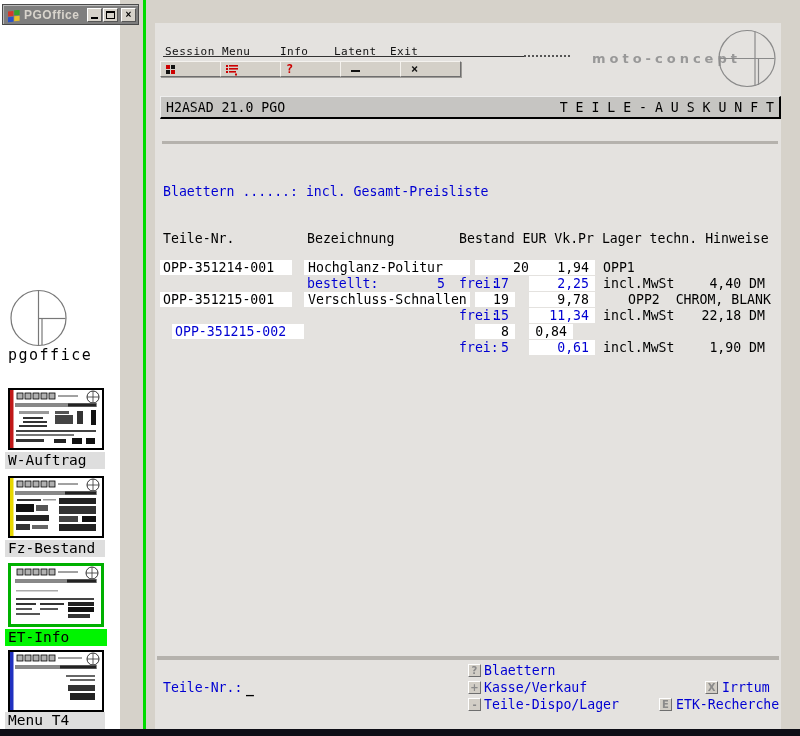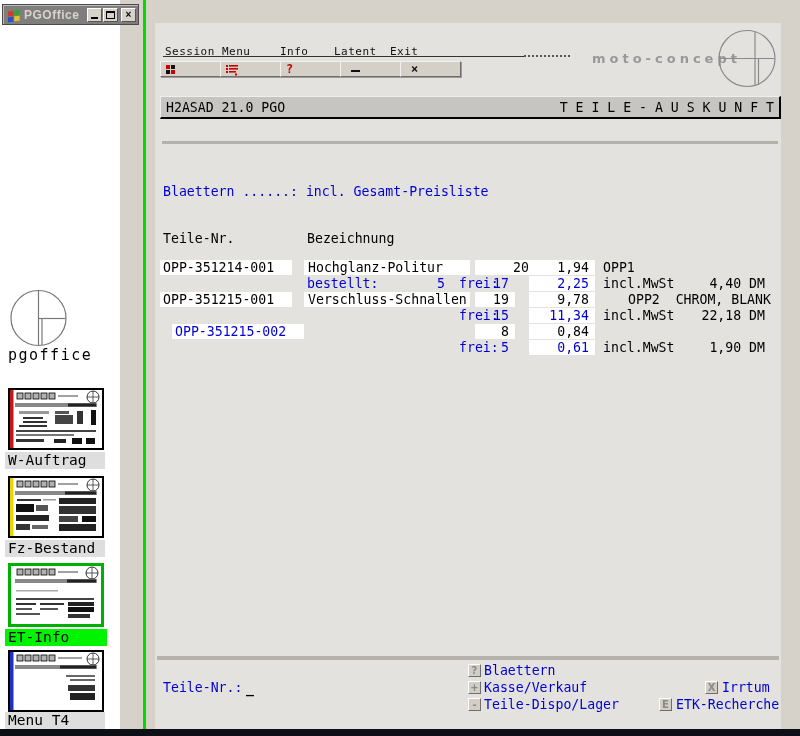--- a/index.html
+++ b/index.html
@@ -279,20 +279,21 @@
   <div class="hdr-bar">
     <span>H2ASAD 21.0 PGO</span>
     <span>T E I L E - A U S K U N F T</span>
   </div>
   <div class="sep" style="left:162px; top:141px; width:616px; height:3px;"></div>
   <div class="sep" style="left:157px; top:656px; width:622px; height:4px;"></div>
 
   <div class="cell bluec" style="left:163px; top:184px;">Blaettern ......: incl. Gesamt-Preisliste</div>
   <div class="cell" style="left:163px; top:231px;">Teile-Nr.</div>
   <div class="cell" style="left:307px; top:231px;">Bezeichnung</div>
+  <div class="cell" style="left:459px; top:231px;">Bestand EUR Vk.Pr Lager techn. Hinweise</div>
 
   <div id="term-rows" style="position:absolute; inset:0; pointer-events:none;">
       <div class="cell boxc" style="left: 160px; top: 260px; width: 132px; padding-left: 3px;">OPP-351214-001</div>
       <div class="cell boxc" style="left: 304px; top: 260px; width: 166px; padding-left: 4px;">Hochglanz-Politur</div>
       <div class="cell boxc rightc" style="left: 475px; top: 260px; width: 60px;">20</div>
       <div class="cell boxc rightc" style="left: 529px; top: 260px; width: 66px;">1,94</div>
       <div class="cell" style="left: 603px; top: 260px;">OPP1</div>
       <div class="cell bluec" style="left: 307px; top: 276px;">bestellt:</div>
       <div class="cell bluec" style="left: 437px; top: 276px;">5</div>
       <div class="cell bluec" style="left: 459px; top: 276px;">frei:</div>
@@ -305,21 +306,21 @@
       <div class="cell boxc rightc" style="left: 475px; top: 292px; width: 40px;">19</div>
       <div class="cell boxc rightc" style="left: 529px; top: 292px; width: 66px;">9,78</div>
       <div class="cell" style="left: 608px; top: 292px; margin-left: 20px;">OPP2  CHROM, BLANK</div>
       <div class="cell bluec" style="left: 459px; top: 308px;">frei:</div>
       <div class="cell rightc bluec" style="left: 475px; top: 308px; width: 40px;">15</div>
       <div class="cell boxc rightc bluec" style="left: 529px; top: 308px; width: 66px;">11,34</div>
       <div class="cell" style="left: 603px; top: 308px;">incl.MwSt</div>
       <div class="cell rightc" style="left: 635px; top: 308px; width: 136px;">22,18 DM</div>
       <div class="cell boxc bluec" style="left: 172px; top: 324px; width: 132px; padding-left: 3px;">OPP-351215-002</div>
       <div class="cell boxc rightc" style="left: 475px; top: 324px; width: 40px;">8</div>
-      <div class="cell boxc rightc" style="left: 529px; top: 324px; width: 66px;">0,84</div>
+      <div class="cell boxc rightc" style="left: 529px; top: 324px; width: 44px;">0,84</div>
       <div class="cell bluec" style="left: 459px; top: 340px;">frei:</div>
       <div class="cell rightc bluec" style="left: 475px; top: 340px; width: 40px;">5</div>
       <div class="cell boxc rightc bluec" style="left: 529px; top: 340px; width: 66px;">0,61</div>
       <div class="cell" style="left: 603px; top: 340px;">incl.MwSt</div>
       <div class="cell rightc" style="left: 635px; top: 340px; width: 136px;">1,90 DM</div>
     </div>
 
   <div class="cell bluec" style="left:163px; top:680px;">Teile-Nr.:</div>
   <div class="cell cursor" style="left:246px; top:681px;">_</div>
 

